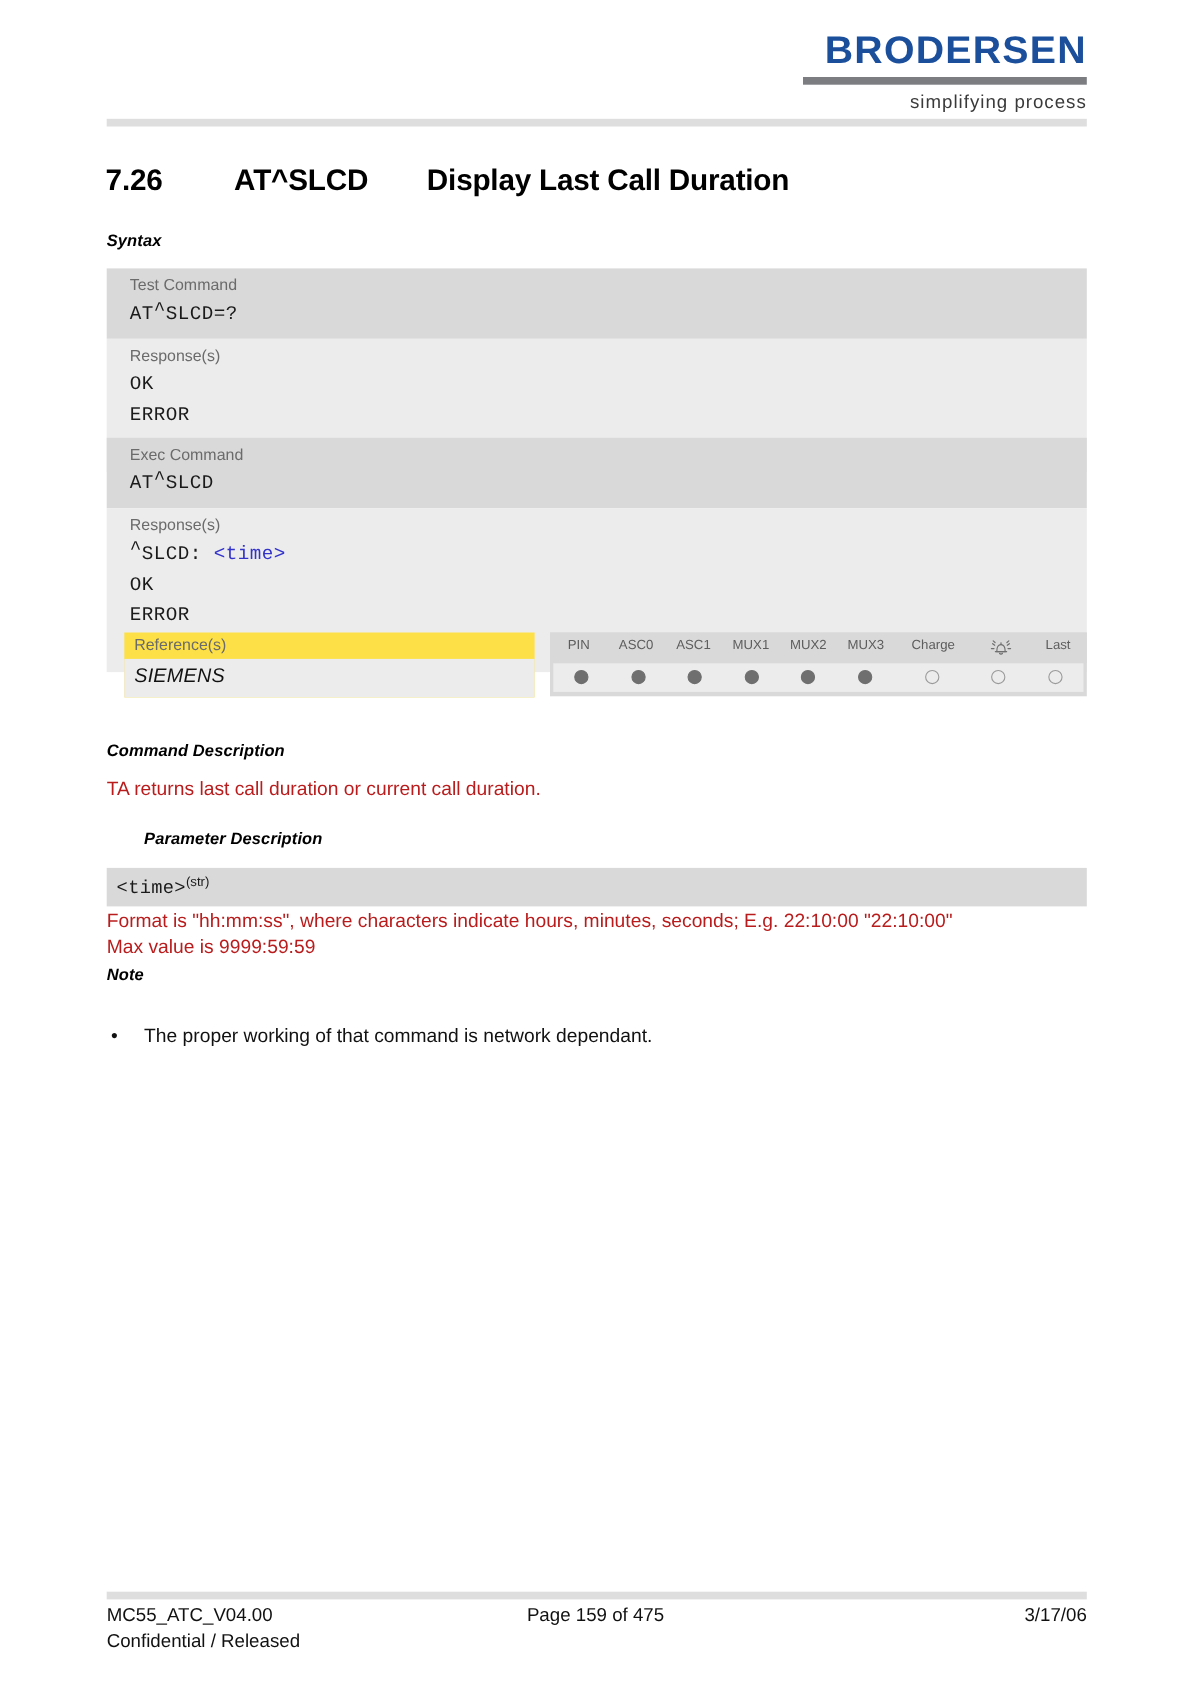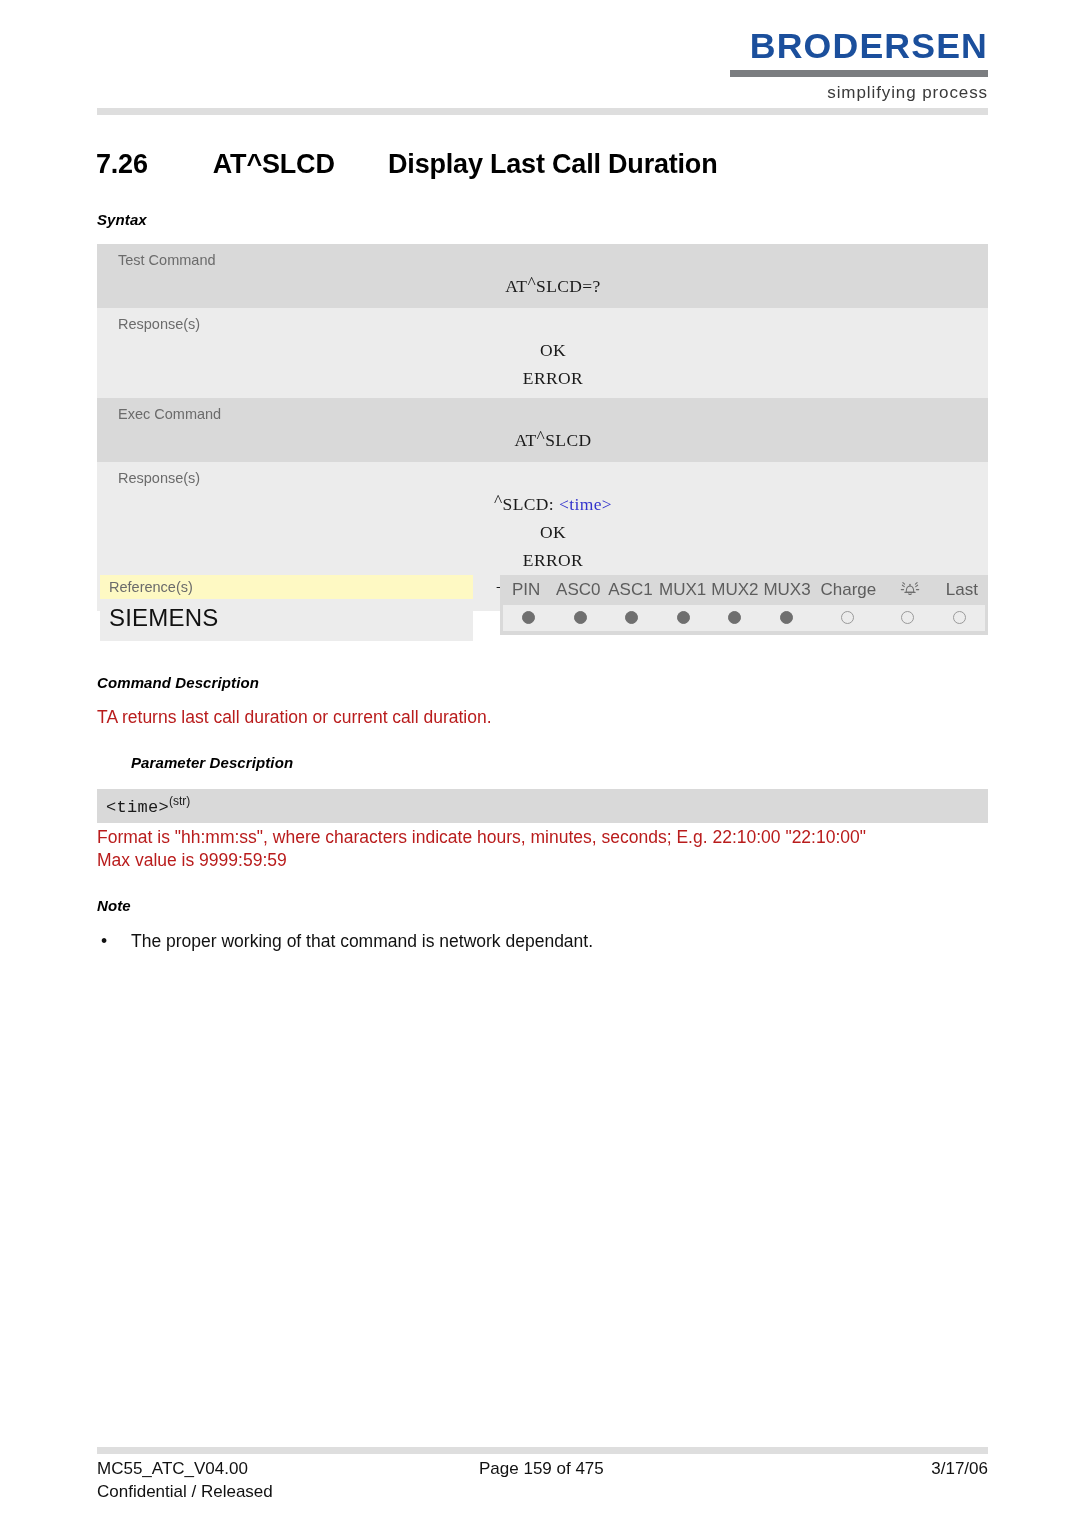--- a/index.html
+++ b/index.html
@@ -83,21 +83,21 @@
     position: absolute;
     left: 97px;
     font-size: 15px;
     font-weight: bold;
     font-style: italic;
     letter-spacing: 0.1px;
   }
   #h-syntax   { top: 211px; }
   #h-cmddesc  { top: 674px; }
   #h-paramdesc{ top: 754px; margin-left: 34px; }
-  #h-note     { top: 897px; }
+  #h-note     { top: 878px; }
 
   
   .syntax-block {
     position: absolute;
     left: 97px;
     width: 891px;
     box-sizing: border-box;
   }
   #block-test { top: 244px; }
   #block-exec { top: 398px; }
@@ -109,28 +109,27 @@
   .band.light { background: #ececec; }
 
   .band-label {
     font-size: 14.5px;
     color: #6b6b6b;
     padding: 2px 0 3px 9px;
     line-height: 1.25;
     font-family: "Liberation Sans", sans-serif;
   }
   .band-code {
-    font-family: Liberation Serif, serif;
+    font-family: Liberation Mono, monospace;
     font-size: 17.5px;
     color: #1a1a1a;
     padding: 3px 0 2px 9px;
     line-height: 1.30;
     letter-spacing: 0.4px;
     white-space: pre;
-    text-align: center;
   }
   .band-code .sup-caret {
     font-size: 17.5px;
     vertical-align: 4px;
     line-height: 0;
   }
   .band-code .param {
     color: #3333cc;
   }
   .band .rows { padding-bottom: 2px; }
@@ -138,38 +137,39 @@
   
   #ref-row {
     position: absolute;
     left: 97px;
     top: 575px;
     width: 891px;
     height: 62px;
   }
   #ref-box {
     position: absolute;
-    left: 3px; top: 0;
+    left: 16px; top: 0;
     width: 373px;
-    background: #fef9c3;
+    background: #fde047;
   }
   #ref-label {
     font-size: 14.5px;
     color: #6b6b6b;
     padding: 4px 0 4px 9px;
   }
   #ref-value-wrap {
     background: #ececec;
     padding: 4px 0 7px 0;
   }
   #ref-value {
-    font-size: 24px;
+    font-size: 18px;
     color: #111;
     padding: 1px 0 2px 9px;
     letter-spacing: 0.2px;
+    font-style: italic;
   }
 
   #ind-table {
     position: absolute;
     left: 403px;
     top: 0;
     width: 488px;
     background: #d9d9d9;
     border-collapse: collapse;
   }
@@ -178,21 +178,21 @@
     background: #d9d9d9;
   }
   #ind-body {
     display: flex;
     background: #ececec;
     margin: 0 3px 4px 3px;
   }
   .ind-col-head {
     flex: 1 1 0;
     text-align: center;
-    font-size: 17px;
+    font-size: 12px;
     color: #5d5d5d;
     padding: 5px 0 5px 0;
     line-height: 1.15;
     white-space: nowrap;
   }
   .ind-col-head.wide { flex: 1.35 1 0; }
   .ind-col-cell {
     flex: 1 1 0;
     display: flex;
     align-items: center;

